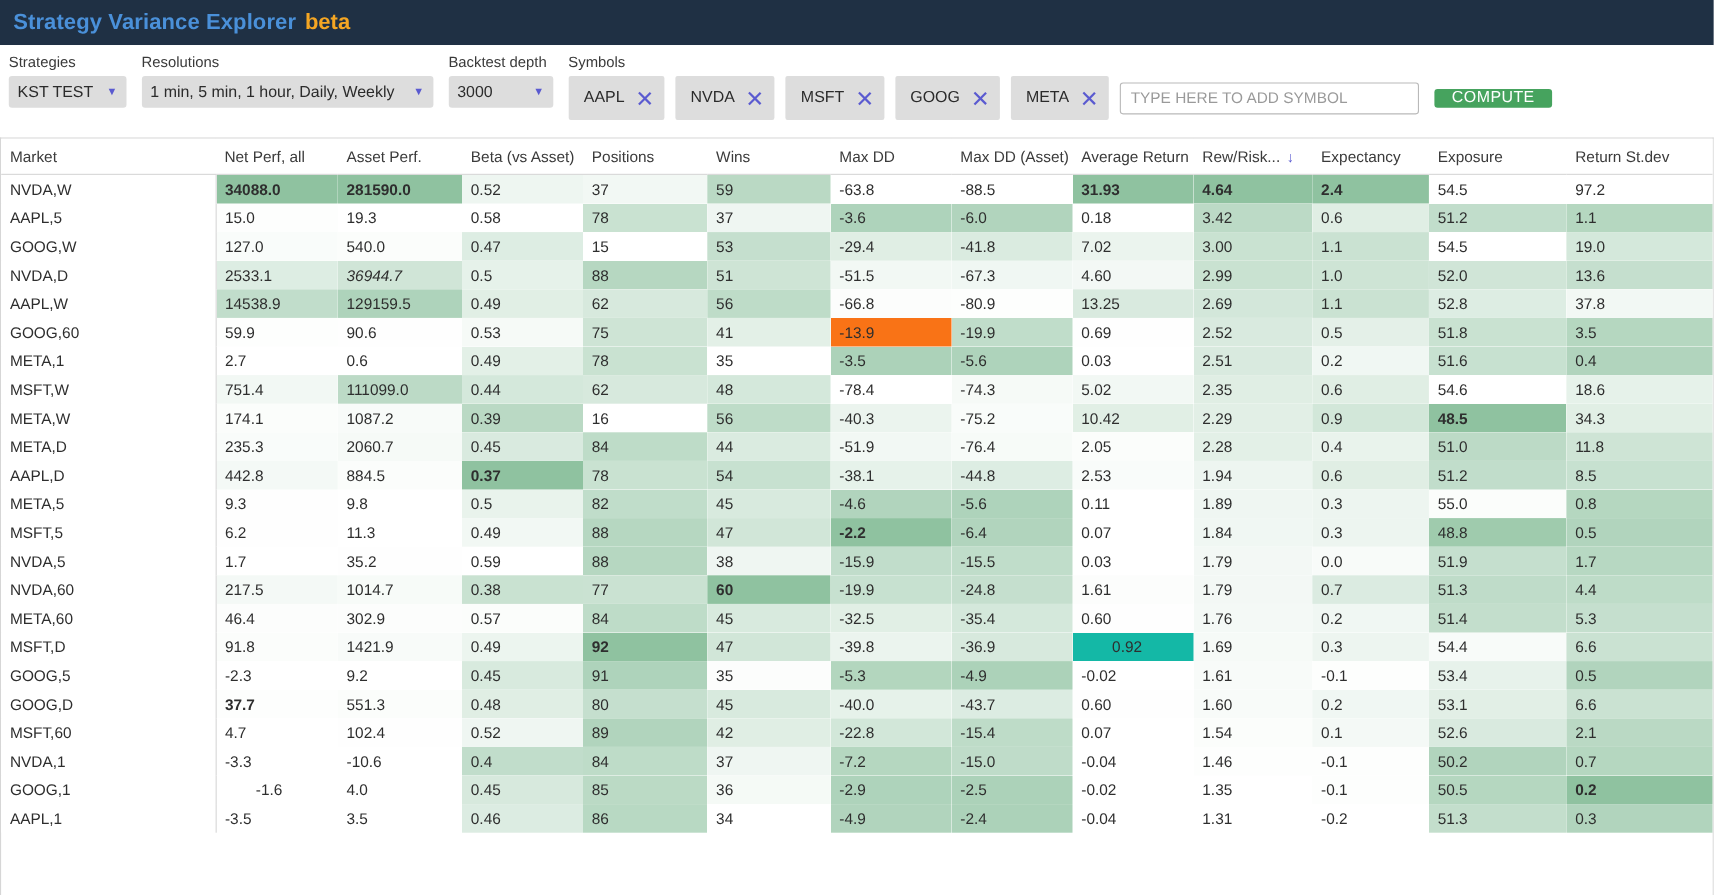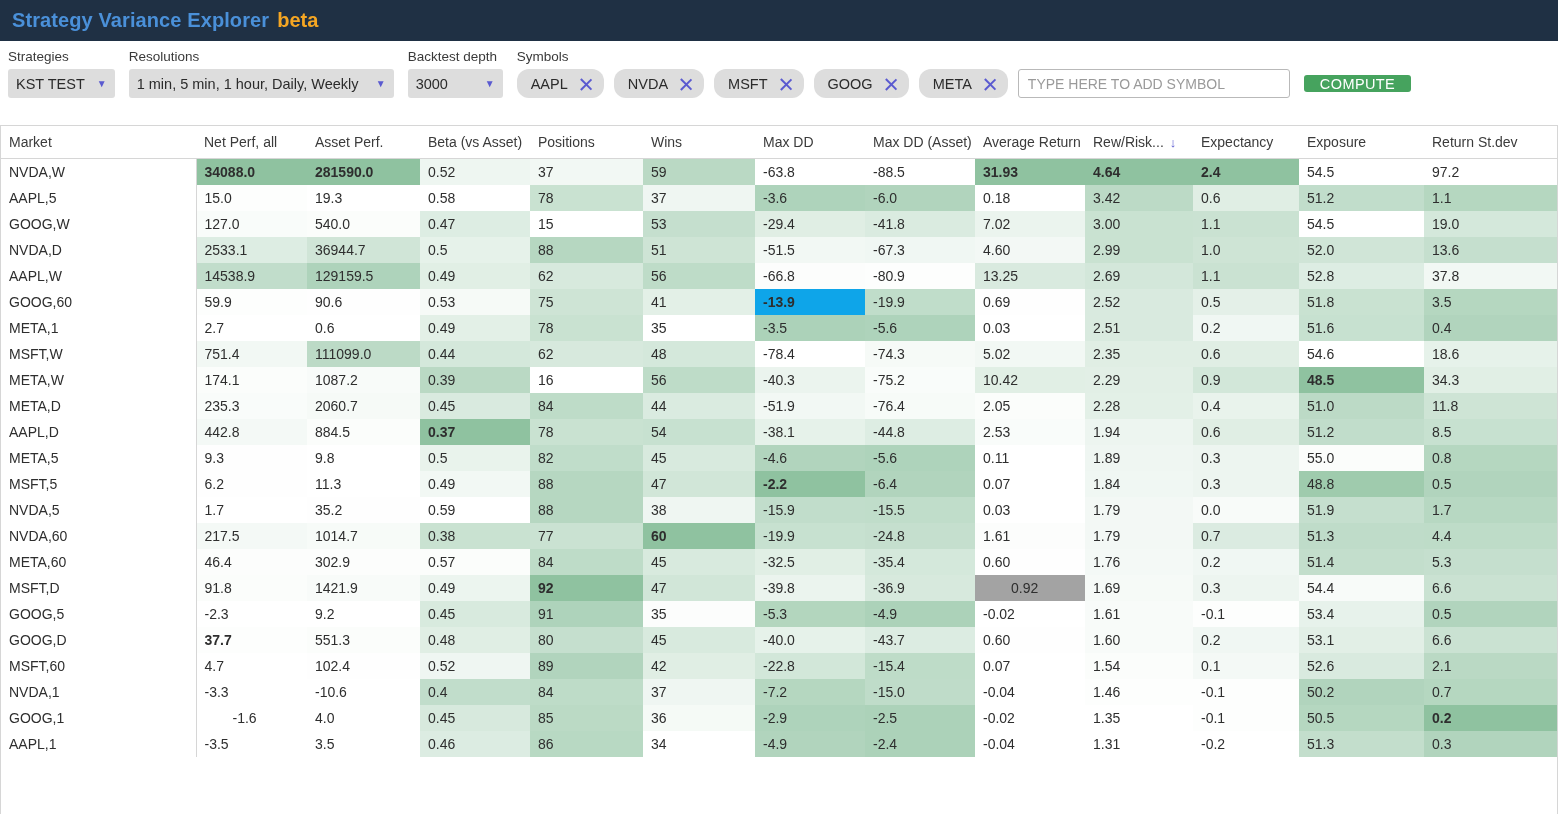--- a/index.html
+++ b/index.html
@@ -85,22 +85,22 @@
   #sel-resolutions { min-width: 265px; }
   #sel-depth { min-width: 95px; }
 
   #symbols-group { margin-right: 0; }
   #symbols-row {
     display: flex;
     align-items: center;
   }
   .chip {
     background: #dddddd;
-    border-radius: 12px;
-    height: 29px;
+    border-radius: 2px;
+    height: 40px;
     display: flex;
     align-items: center;
     padding: 0 10px 0 14px;
     margin-right: 10px;
     font-size: 14.5px;
     color: #2b2b2b;
     cursor: pointer;
     box-sizing: border-box;
   }
   .chip .chip-x {
@@ -356,21 +356,21 @@
           <td style="background: rgb(218, 235, 224);">-41.8</td>
           <td style="background: rgb(235, 244, 238);">7.02</td>
           <td style="background: rgb(201, 226, 209);">3.00</td>
           <td style="background: rgb(202, 226, 210);">1.1</td>
           <td style="background: rgb(255, 255, 255);">54.5</td>
           <td style="background: rgb(212, 232, 219);">19.0</td>
         </tr>
         <tr>
           <td class="market-cell">NVDA,D</td>
           <td style="background: rgb(221, 237, 227);">2533.1</td>
-          <td style="background: rgb(208, 229, 215);">36944.7</td>
+          <td style="background: rgb(208, 229, 215); font-style: italic;">36944.7</td>
           <td style="background: rgb(230, 242, 234);">0.5</td>
           <td style="background: rgb(182, 215, 193);">88</td>
           <td style="background: rgb(206, 228, 213);">51</td>
           <td style="background: rgb(242, 248, 244);">-51.5</td>
           <td style="background: rgb(240, 247, 243);">-67.3</td>
           <td style="background: rgb(243, 248, 245);">4.60</td>
           <td style="background: rgb(201, 226, 209);">2.99</td>
           <td style="background: rgb(206, 228, 213);">1.0</td>
           <td style="background: rgb(208, 229, 215);">52.0</td>
           <td style="background: rgb(197, 223, 206);">13.6</td>
@@ -390,21 +390,21 @@
           <td style="background: rgb(221, 237, 227);">52.8</td>
           <td style="background: rgb(242, 248, 244);">37.8</td>
         </tr>
         <tr>
           <td class="market-cell">GOOG,60</td>
           <td style="background: rgb(253, 254, 253);">59.9</td>
           <td style="background: rgb(254, 254, 254);">90.6</td>
           <td style="background: rgb(246, 250, 247);">0.53</td>
           <td style="background: rgb(206, 228, 213);">75</td>
           <td style="background: rgb(227, 240, 231);">41</td>
-          <td style="background: #0ea5e9; font-weight: bold;">-13.9</td>
+          <td style="background: #f97316;">-13.9</td>
           <td style="background: rgb(192, 221, 202);">-19.9</td>
           <td style="background: rgb(254, 254, 254);">0.69</td>
           <td style="background: rgb(217, 234, 223);">2.52</td>
           <td style="background: rgb(228, 240, 232);">0.5</td>
           <td style="background: rgb(201, 226, 209);">51.8</td>
           <td style="background: rgb(181, 215, 192);">3.5</td>
         </tr>
         <tr>
           <td class="market-cell">META,1</td>
           <td style="background: rgb(255, 255, 255);">2.7</td>
@@ -557,21 +557,21 @@
         </tr>
         <tr>
           <td class="market-cell">MSFT,D</td>
           <td style="background: rgb(251, 253, 251);">91.8</td>
           <td style="background: rgb(248, 251, 249);">1421.9</td>
           <td style="background: rgb(236, 245, 239);">0.49</td>
           <td class="bold" style="background: rgb(143, 194, 160);">92</td>
           <td style="background: rgb(209, 230, 216);">47</td>
           <td style="background: rgb(235, 244, 238);">-39.8</td>
           <td style="background: rgb(215, 233, 221);">-36.9</td>
-          <td style="background: #a3a3a3; padding-left: 36px;">0.92</td>
+          <td style="background: #14b8a6; padding-left: 36px;">0.92</td>
           <td style="background: rgb(246, 250, 247);">1.69</td>
           <td style="background: rgb(237, 245, 240);">0.3</td>
           <td style="background: rgb(248, 251, 249);">54.4</td>
           <td style="background: rgb(202, 226, 210);">6.6</td>
         </tr>
         <tr>
           <td class="market-cell">GOOG,5</td>
           <td style="background: rgb(255, 255, 255);">-2.3</td>
           <td style="background: rgb(255, 255, 255);">9.2</td>
           <td style="background: rgb(216, 234, 222);">0.45</td>

